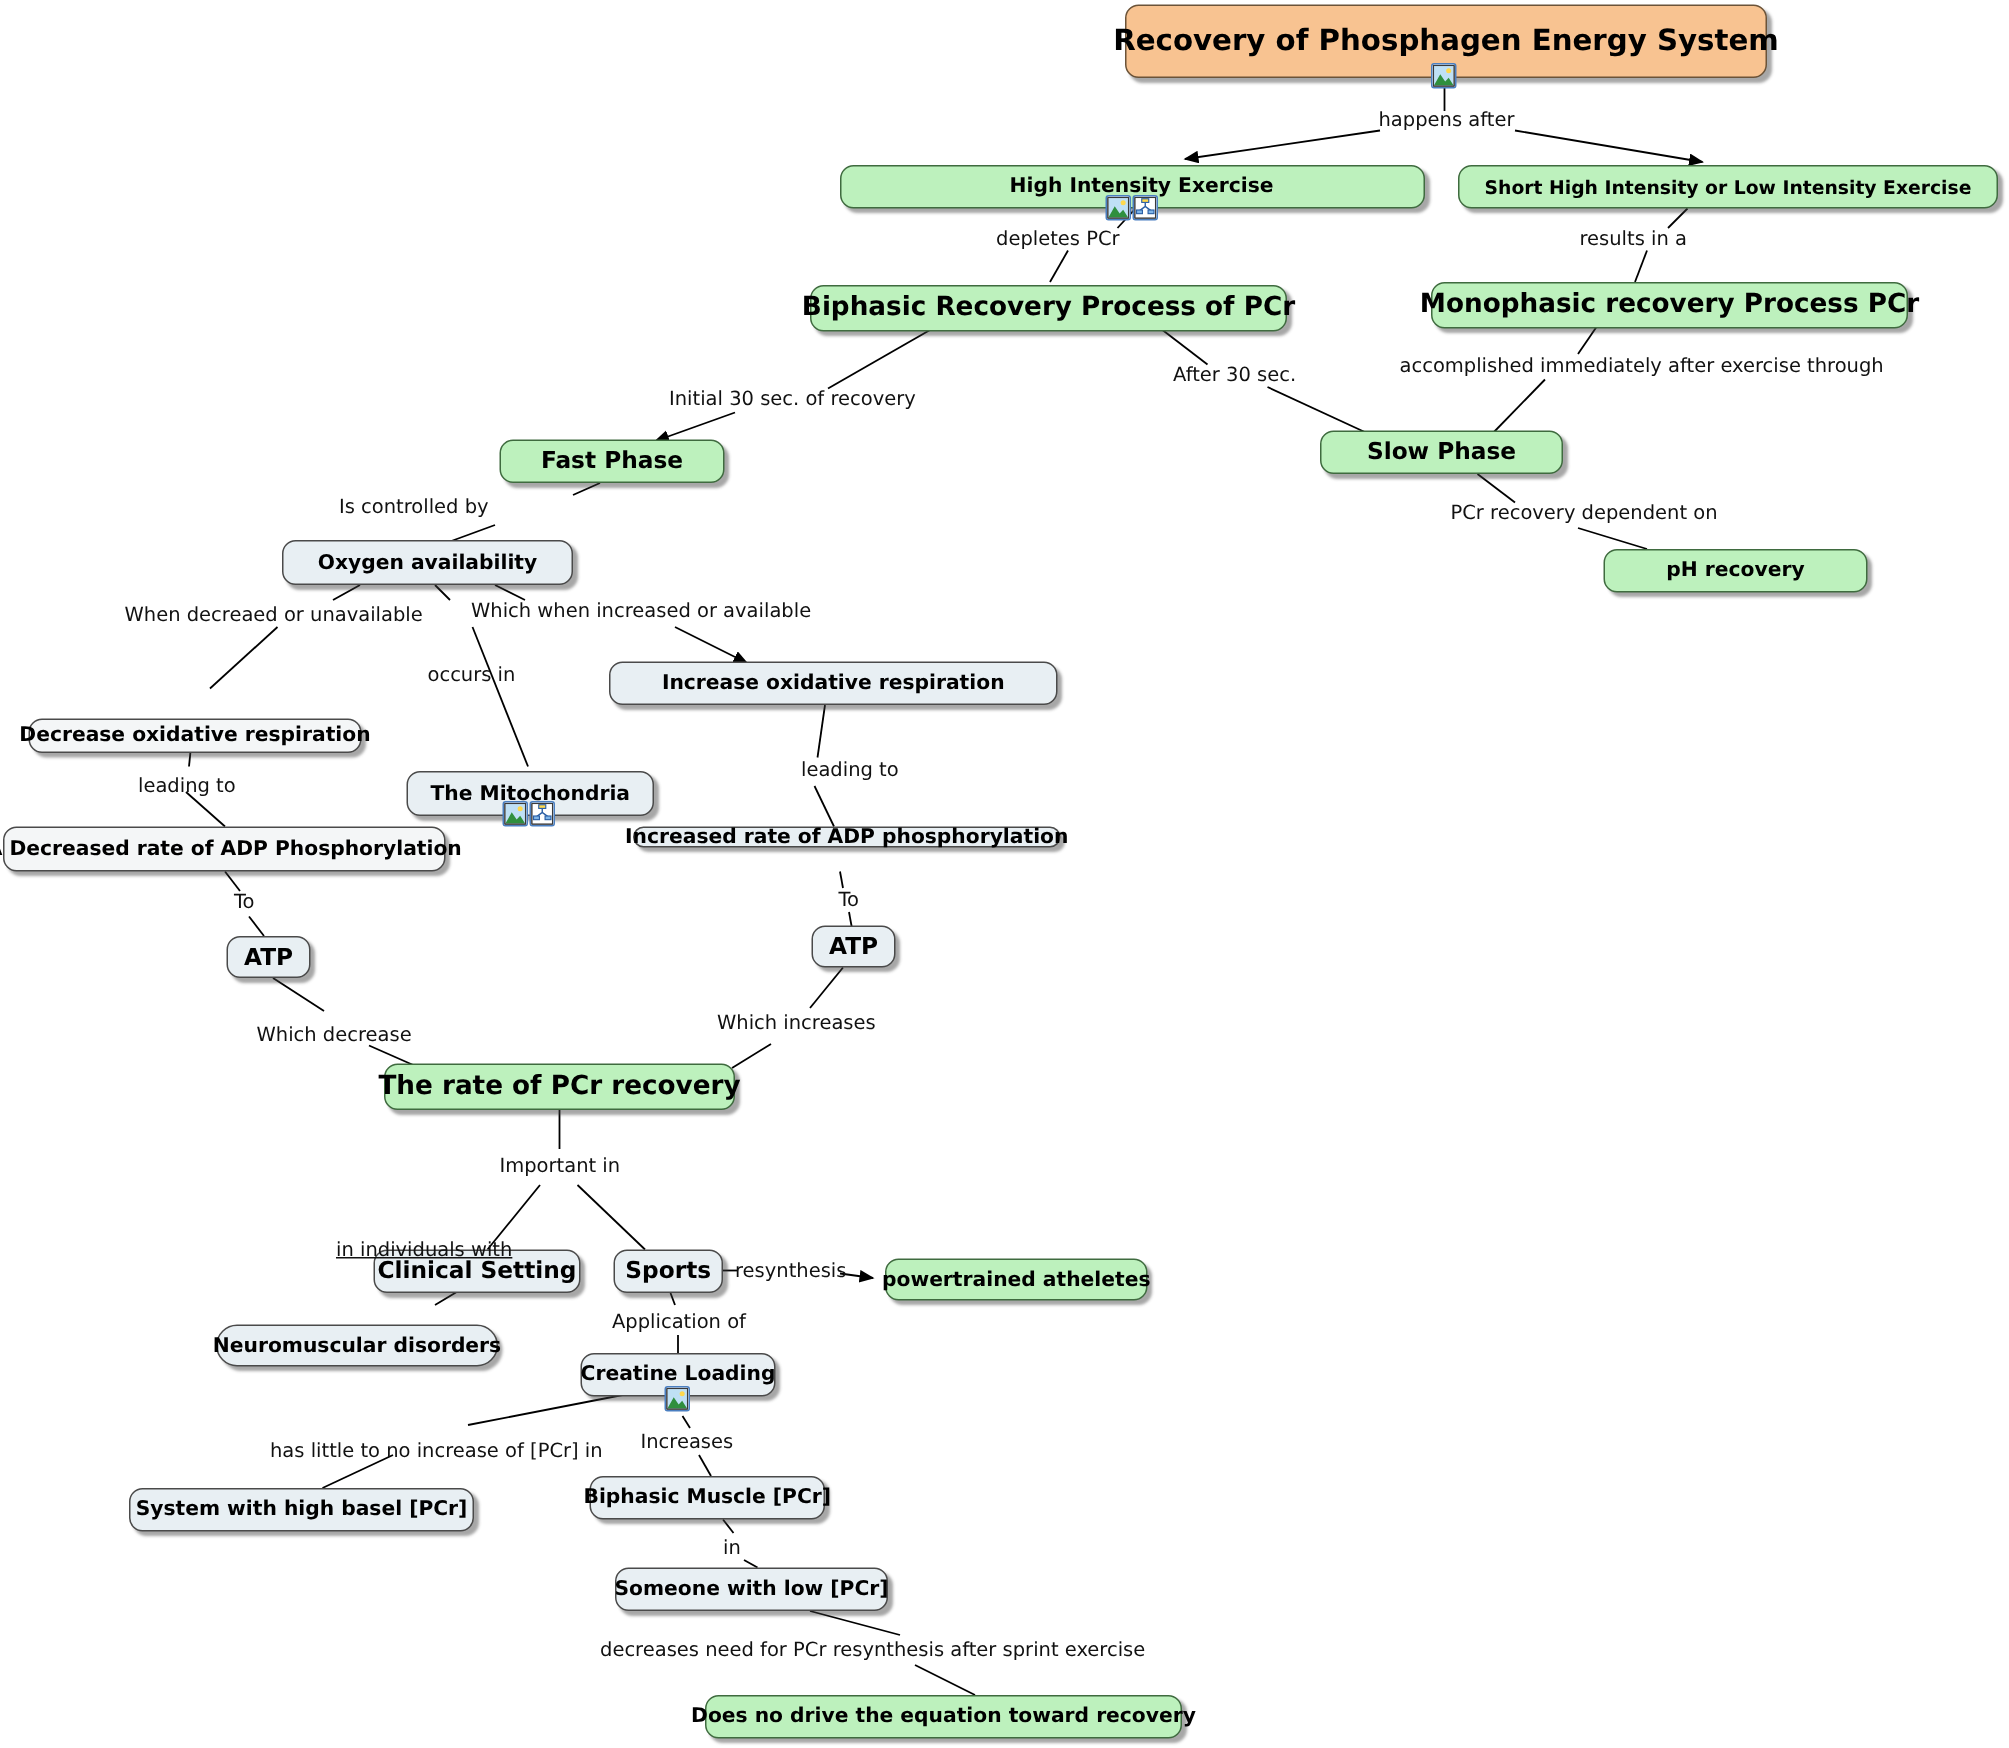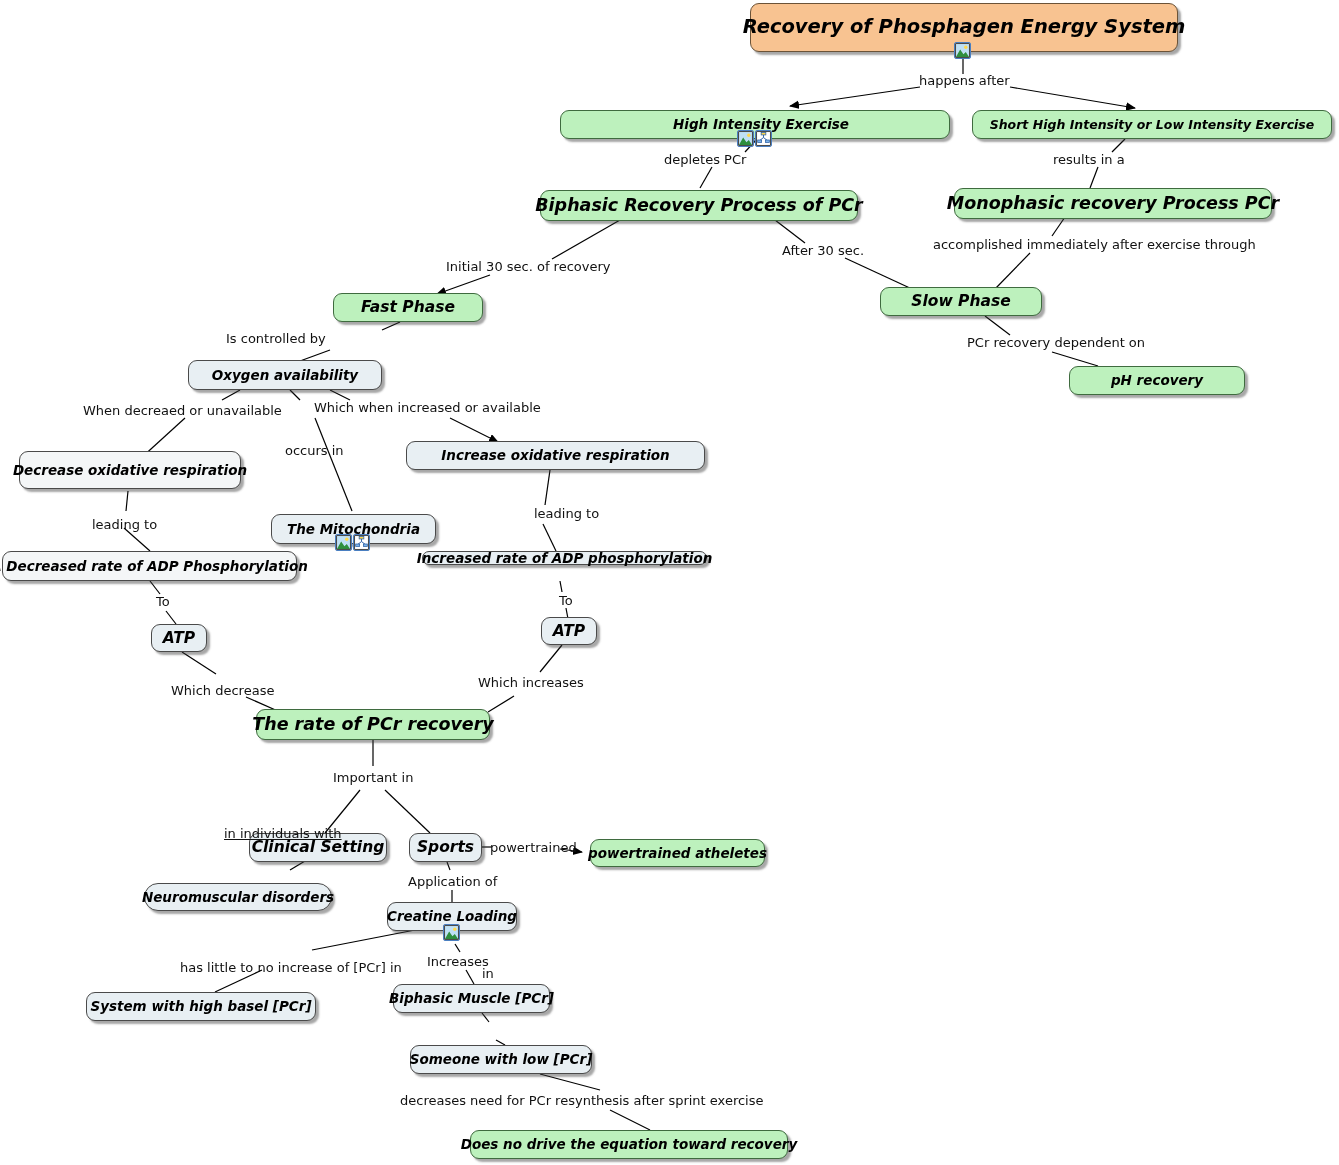--- a/index.html
+++ b/index.html
@@ -5,21 +5,21 @@
   html,body{margin:0;padding:0;background:#ffffff;}
   body{width:1339px;height:1165px;position:relative;overflow:hidden;
        font-family:"DejaVu Sans","Liberation Sans",sans-serif;}
   #canvas{position:absolute;left:0;top:0;width:1339px;height:1165px;}
   svg.links{position:absolute;left:0;top:0;width:1339px;height:1165px;pointer-events:none;}
 
   .node{position:absolute;box-sizing:border-box;display:flex;align-items:center;
         justify-content:center;text-align:center;border:1.5px solid #4a4a4a;
         border-radius:9px;background:#eef3f6;color:#000;font-weight:bold;
         line-height:1.05;box-shadow:3px 3px 2px rgba(60,60,60,0.45);
-        padding:0 8px;white-space:nowrap;font-style:italic;}
+        padding:0 8px;white-space:nowrap;}
   .node.green{background:#bdf1bd;border-color:#3f6b3f;}
   .node.orange{background:#f8c391;border-color:#6b5338;}
   .node.plain{background:#f4f6f7;}
   .node.alice{background:#e8eff3;}
   .s12{font-size:12.5px;}
   .s13{font-size:13.5px;}
   .s15{font-size:15.5px;}
   .s17{font-size:17.5px;}
   .s19{font-size:19.5px;}
 
@@ -167,21 +167,21 @@
   <div class="node green s17" style="left:954px;top:188px;width:318px;height:31px;">Monophasic recovery Process PCr</div>
 
   <div class="node green s15" style="left:333px;top:293px;width:150px;height:29px;">Fast Phase</div>
 
   <div class="node green s15" style="left:880px;top:287px;width:162px;height:29px;">Slow Phase</div>
 
   <div class="node green s13" style="left:1069px;top:366px;width:176px;height:29px;">pH recovery</div>
 
   <div class="node alice s13" style="left:188px;top:360px;width:194px;height:30px;">Oxygen availability</div>
 
-  <div class="node plain s13" style="left:19px;top:451px;width:222px;height:38px;">Decrease oxidative respiration</div>
+  <div class="node plain s13" style="left:19px;top:479px;width:222px;height:23px;">Decrease oxidative respiration</div>
 
   <div class="node alice s13" style="left:271px;top:514px;width:165px;height:30px;">The Mitochondria</div>
   <div class="icons" style="left:335px;top:534px;">
     <span class="ic">
       <svg viewBox="0 0 16 16">
           <rect x="1" y="1" width="14" height="14" fill="#bfe0f5"></rect>
           <circle cx="11.5" cy="4.5" r="1.8" fill="#ffd84d"></circle>
           <path d="M1 15 L5.5 7 L9 12 L11.5 9.5 L15 15 Z" fill="#2f8f3e"></path>
           <rect x="0.6" y="0.6" width="14.8" height="14.8" fill="none" stroke="#3a3a3a" stroke-width="1"></rect>
         </svg>
@@ -251,21 +251,21 @@
   <div class="elabel" style="left:83px;top:404px;">When decreaed or unavailable</div>
   <div class="elabel" style="left:285px;top:444px;">occurs in</div>
   <div class="elabel" style="left:314px;top:401px;">Which when increased or available</div>
   <div class="elabel" style="left:92px;top:518px;">leading to</div>
   <div class="elabel" style="left:534px;top:507px;">leading to</div>
   <div class="elabel" style="left:156px;top:595px;">To</div>
   <div class="elabel" style="left:559px;top:594px;">To</div>
   <div class="elabel" style="left:171px;top:684px;">Which decrease</div>
   <div class="elabel" style="left:478px;top:676px;">Which increases</div>
   <div class="elabel" style="left:333px;top:771px;">Important in</div>
-  <div class="elabel" style="left:490px;top:841px;">powertrained</div>
+  <div class="elabel" style="left:490px;top:841px;">resynthesis</div>
   <div class="elabel" style="left:224px;top:827px;text-decoration:underline;">in individuals with</div>
   <div class="elabel" style="left:408px;top:875px;">Application of</div>
   <div class="elabel" style="left:180px;top:961px;">has little to no increase of [PCr] in</div>
   <div class="elabel" style="left:427px;top:955px;">Increases</div>
-  <div class="elabel" style="left:482px;top:967px;">in</div>
+  <div class="elabel" style="left:482px;top:1026px;">in</div>
   <div class="elabel" style="left:400px;top:1094px;">decreases need for PCr resynthesis after sprint exercise</div>
 
 </div>
 
 </body></html>

